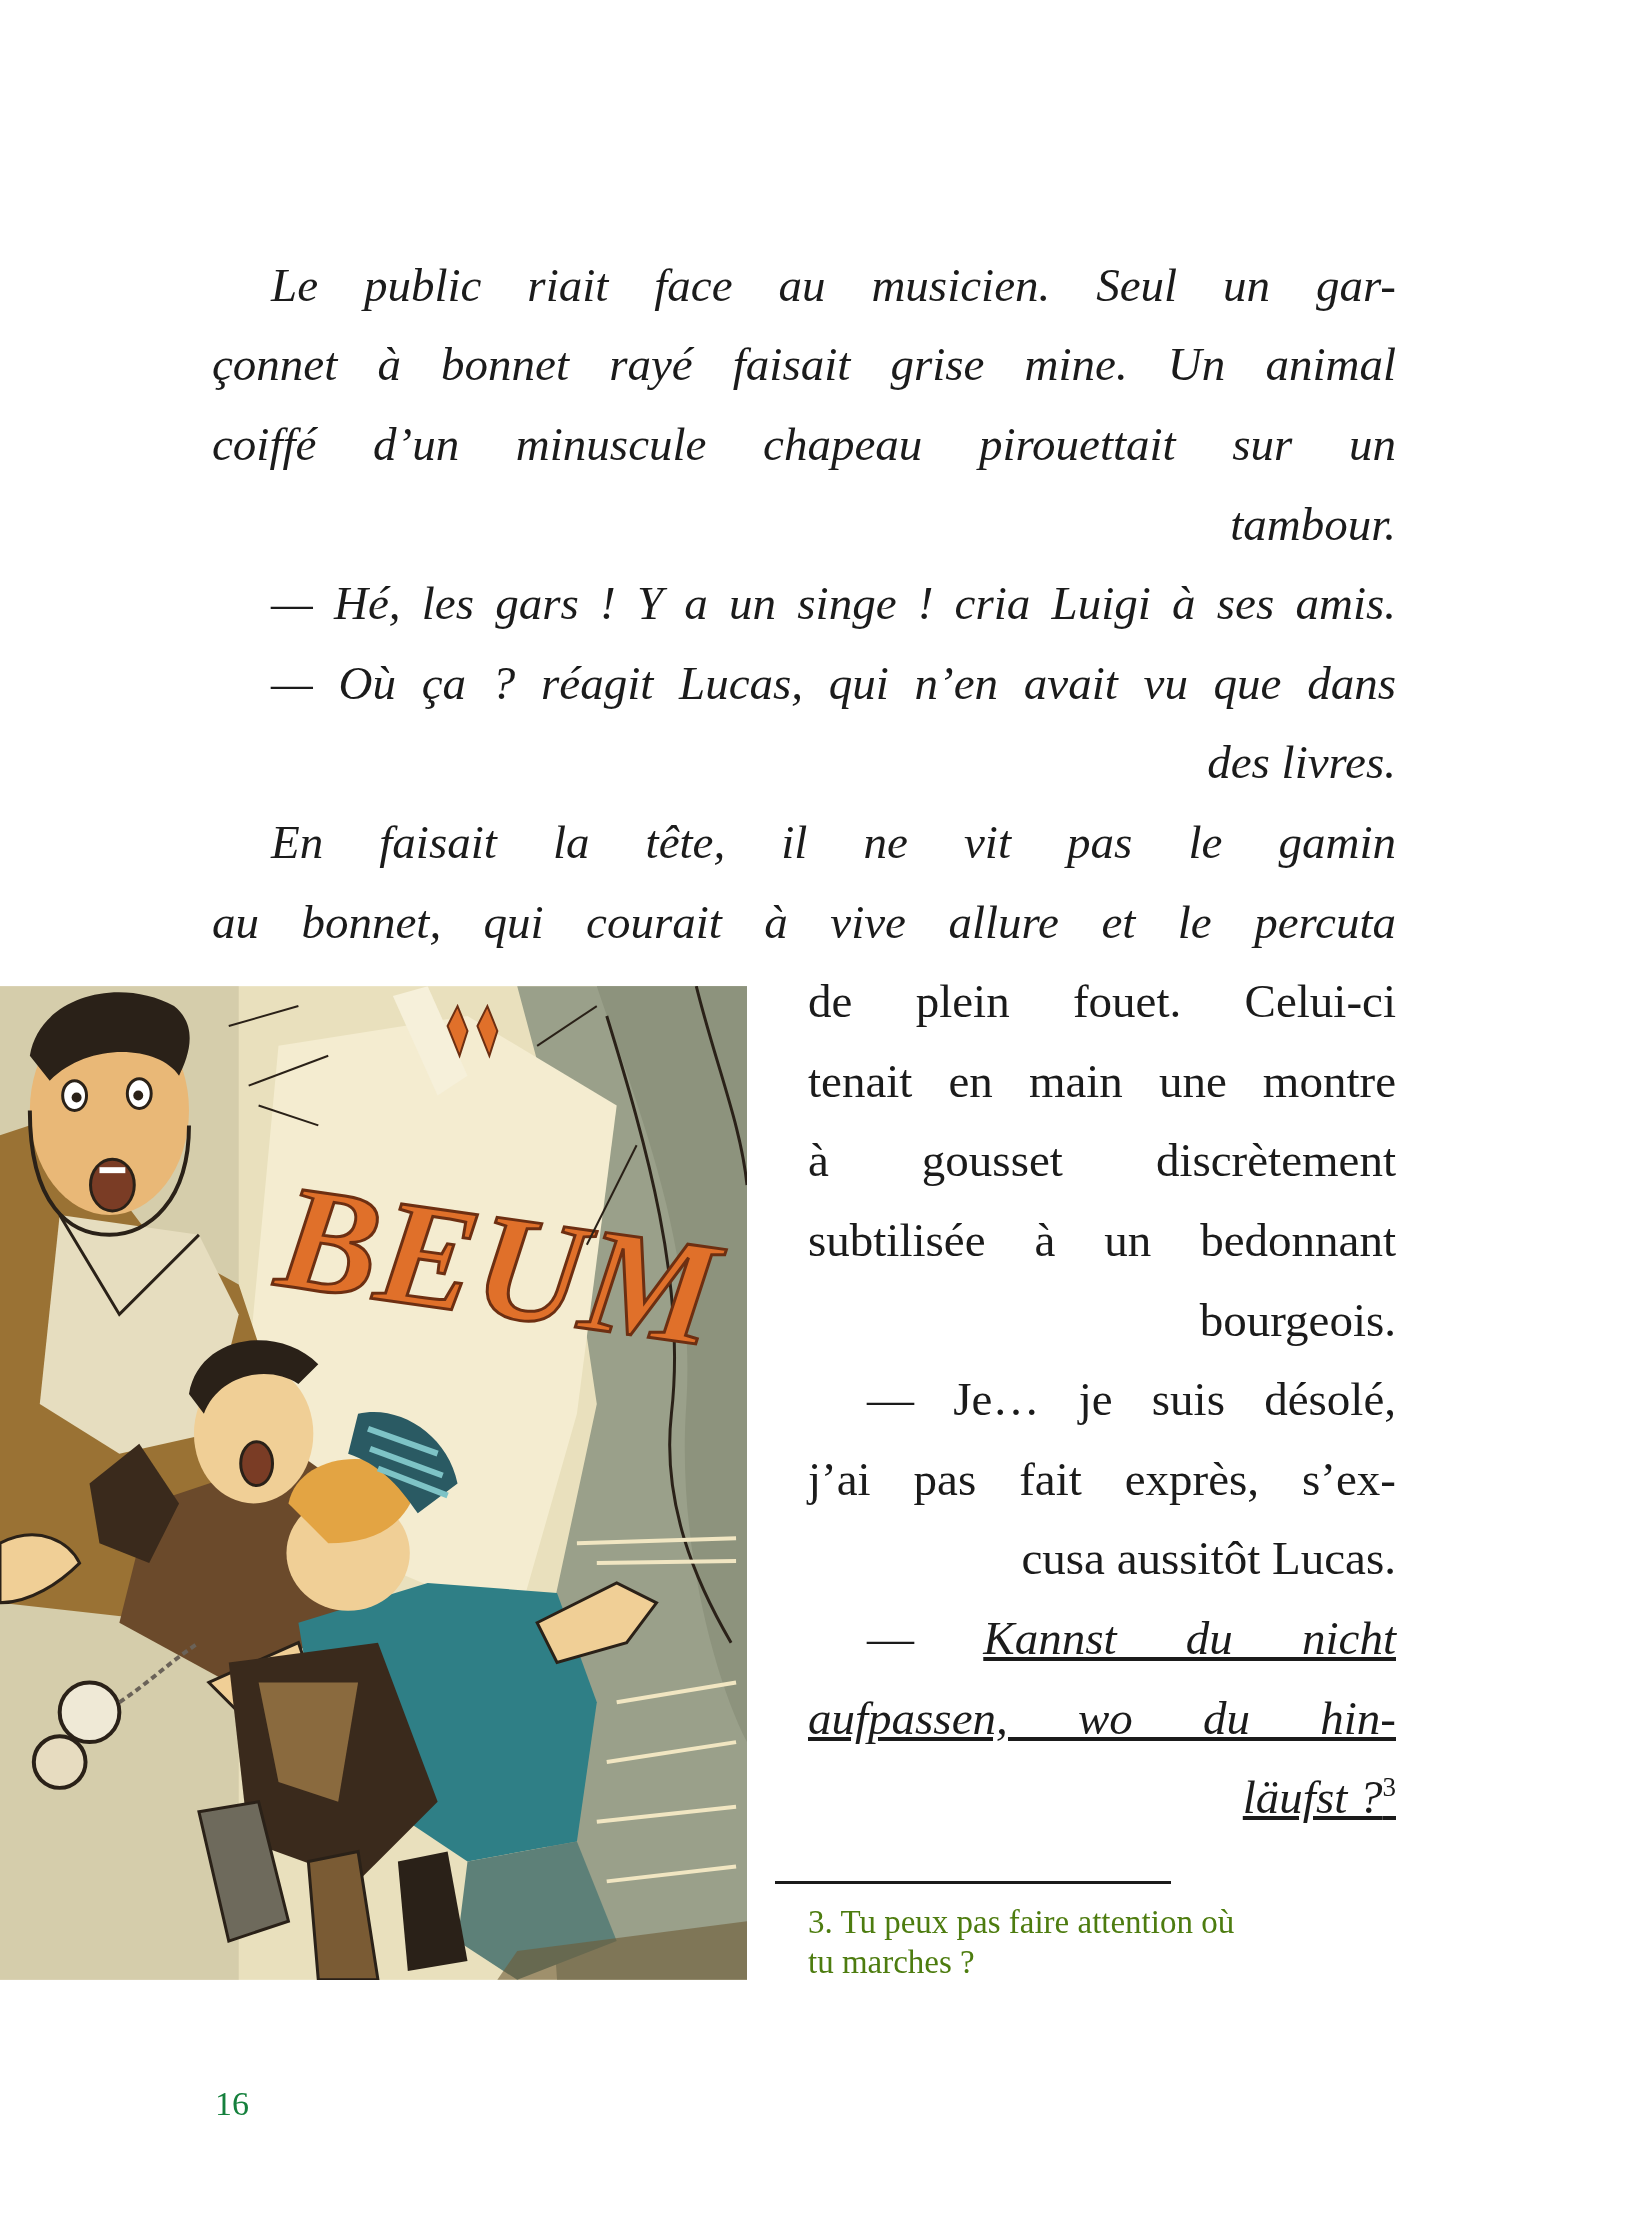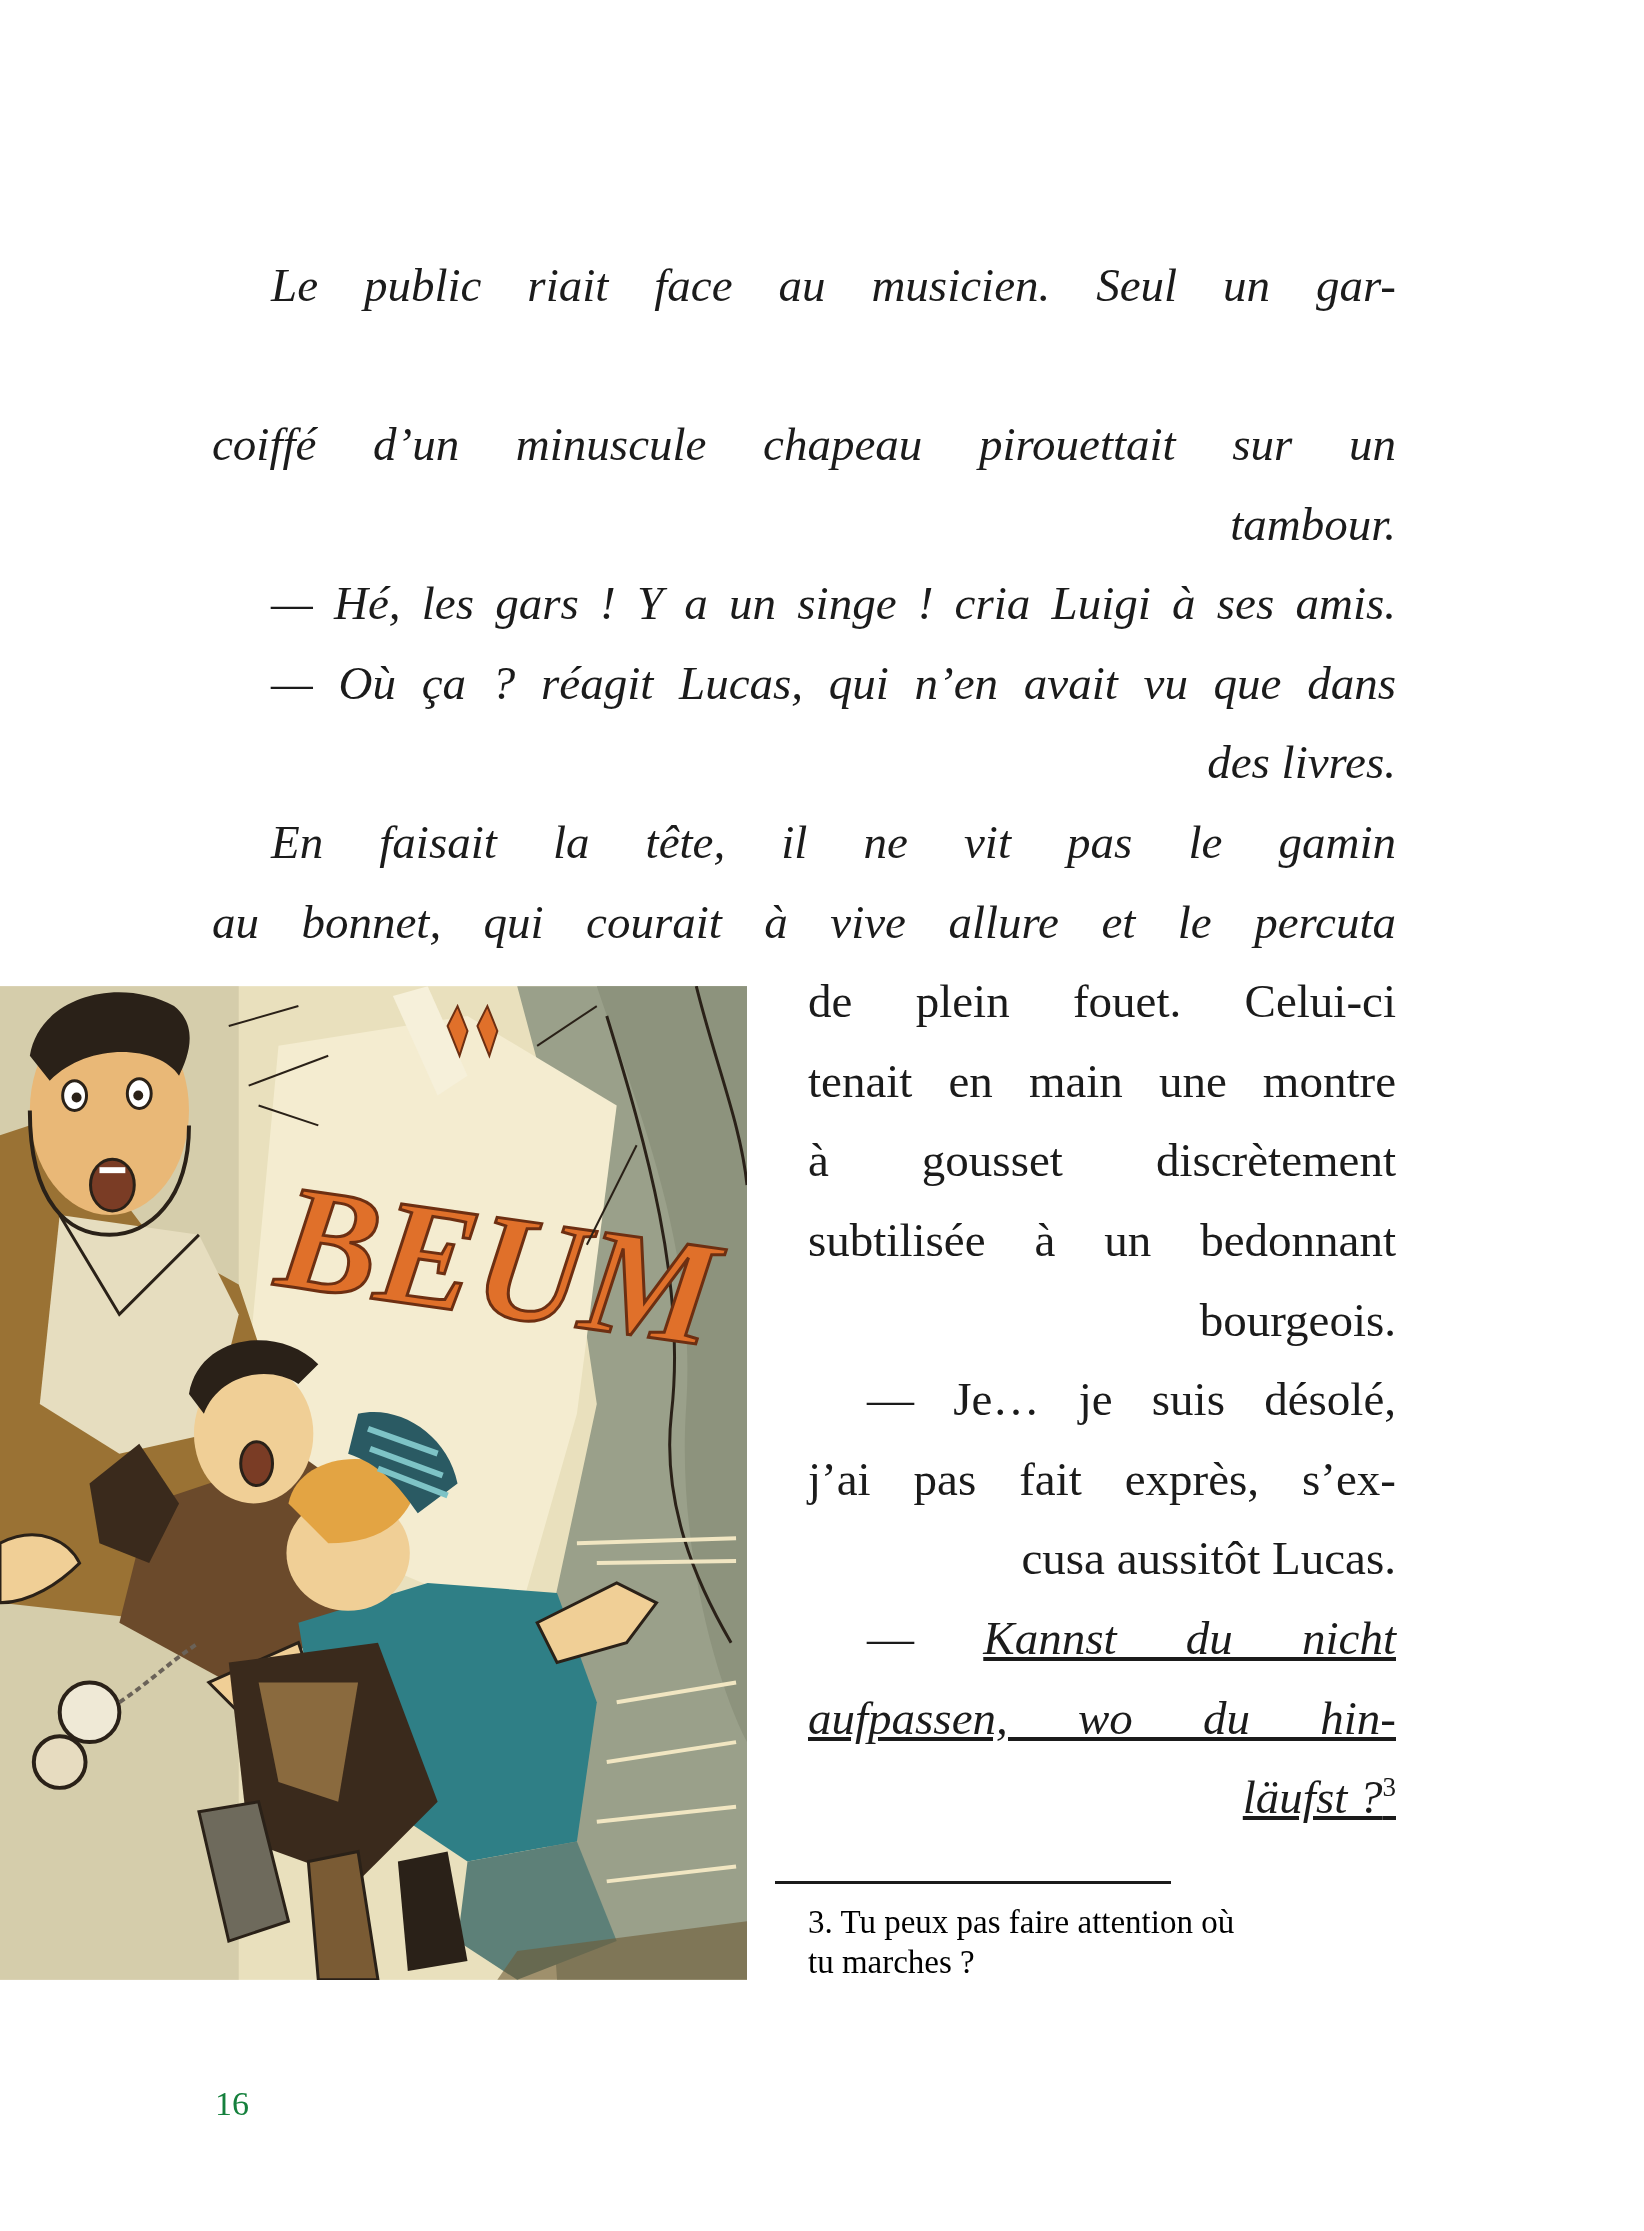--- a/index.html
+++ b/index.html
@@ -23,34 +23,35 @@
   .it { font-style: italic; text-decoration: underline; }
   sup.fn { font-size: 27px; vertical-align: 0; position: relative; top: -17px; font-style: normal; }
 
   .illustration { position: absolute; left: 0; top: 986px; width: 747px; height: 994px; overflow: hidden; }
   .illustration svg { display: block; }
 
   .footnote-rule { position: absolute; left: 775px; top: 1881px; width: 396px; height: 3px; background: #1b1b1b; }
   .footnote {
     position: absolute; left: 808px; width: 597px;
     font-family: "Liberation Serif", "DejaVu Serif", serif;
-    font-size: 33px; line-height: 40px; height: 40px; color: #000000; white-space: nowrap;
+    font-size: 33px; line-height: 40px; height: 40px; color: #4d7c0f; white-space: nowrap;
   }
   .page-number {
     position: absolute; left: 215px; top: 2084px; height: 40px;
     font-family: "Liberation Serif", "DejaVu Serif", serif;
     font-size: 34px; line-height: 40px; color: #15803d;
   }
 </style>
 </head>
 <body>
 
 <div class="page">
 
   <div class="line full j indent" style="top:245px">Le public riait face au musicien. Seul un gar-</div>
+  <div class="line full j" style="top:324px">çonnet à bonnet rayé faisait grise mine. Un animal</div>
   <div class="line full j" style="top:404px">coiffé d’un minuscule chapeau pirouettait sur un</div>
   <div class="line full l" style="top:484px">tambour.</div>
   <div class="line full j indent" style="top:563px">— Hé, les gars ! Y a un singe ! cria Luigi à ses amis.</div>
   <div class="line full j indent" style="top:643px">— Où ça ? réagit Lucas, qui n’en avait vu que dans</div>
   <div class="line full l" style="top:722px">des livres.</div>
   <div class="line full j indent" style="top:802px">En faisait la tête, il ne vit pas le gamin</div>
   <div class="line full j" style="top:882px">au bonnet, qui courait à vive allure et le percuta</div>
 
   <div class="line col j" style="top:961px">de plein fouet. Celui-ci</div>
   <div class="line col j" style="top:1041px">tenait en main une montre</div>

